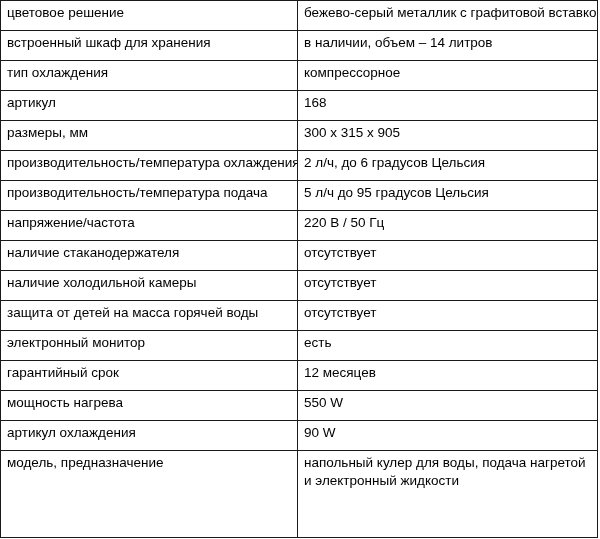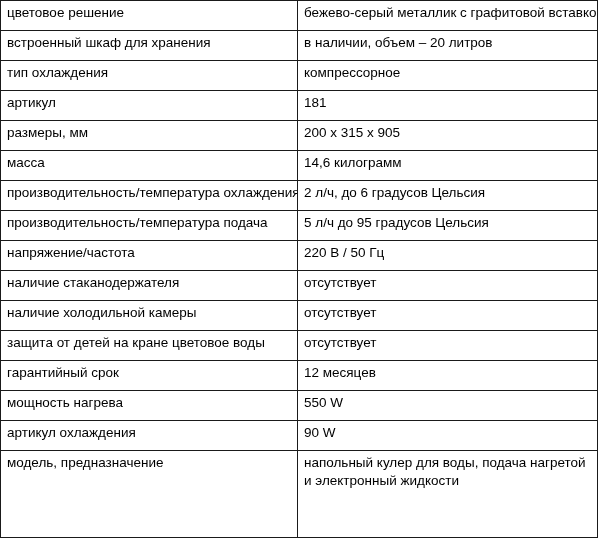--- a/index.html
+++ b/index.html
@@ -51,37 +51,33 @@
       <col style="width:297px">
       <col style="width:300px">
     </colgroup>
     <tbody>
       <tr class="row-normal">
         <td class="label-cell">цветовое решение</td>
         <td class="value-cell">бежево-серый металлик с графитовой вставкой</td>
       </tr>
       <tr class="row-normal">
         <td class="label-cell">встроенный шкаф для хранения</td>
-        <td class="value-cell">в наличии, объем – 20 литров</td>
+        <td class="value-cell">в наличии, объем – 14 литров</td>
       </tr>
       <tr class="row-normal">
         <td class="label-cell">тип охлаждения</td>
         <td class="value-cell">компрессорное</td>
       </tr>
       <tr class="row-normal">
         <td class="label-cell">артикул</td>
-        <td class="value-cell">181</td>
+        <td class="value-cell">168</td>
       </tr>
       <tr class="row-normal">
         <td class="label-cell">размеры, мм</td>
-        <td class="value-cell">200 x 315 x 905</td>
-      </tr>
-      <tr class="row-normal">
-        <td class="label-cell">масса</td>
-        <td class="value-cell">14,6 килограмм</td>
+        <td class="value-cell">300 x 315 x 905</td>
       </tr>
       <tr class="row-normal">
         <td class="label-cell">производительность/температура охлаждения</td>
         <td class="value-cell">2 л/ч, до 6 градусов Цельсия</td>
       </tr>
       <tr class="row-normal">
         <td class="label-cell">производительность/температура подача</td>
         <td class="value-cell">5 л/ч до 95 градусов Цельсия</td>
       </tr>
       <tr class="row-normal">
@@ -90,22 +86,26 @@
       </tr>
       <tr class="row-normal">
         <td class="label-cell">наличие стаканодержателя</td>
         <td class="value-cell">отсутствует</td>
       </tr>
       <tr class="row-normal">
         <td class="label-cell">наличие холодильной камеры</td>
         <td class="value-cell">отсутствует</td>
       </tr>
       <tr class="row-normal">
-        <td class="label-cell">защита от детей на кране цветовое воды</td>
+        <td class="label-cell">защита от детей на масса горячей воды</td>
         <td class="value-cell">отсутствует</td>
+      </tr>
+      <tr class="row-normal">
+        <td class="label-cell">электронный монитор</td>
+        <td class="value-cell">есть</td>
       </tr>
       <tr class="row-normal">
         <td class="label-cell">гарантийный срок</td>
         <td class="value-cell">12 месяцев</td>
       </tr>
       <tr class="row-normal">
         <td class="label-cell">мощность нагрева</td>
         <td class="value-cell">550 W</td>
       </tr>
       <tr class="row-normal">

